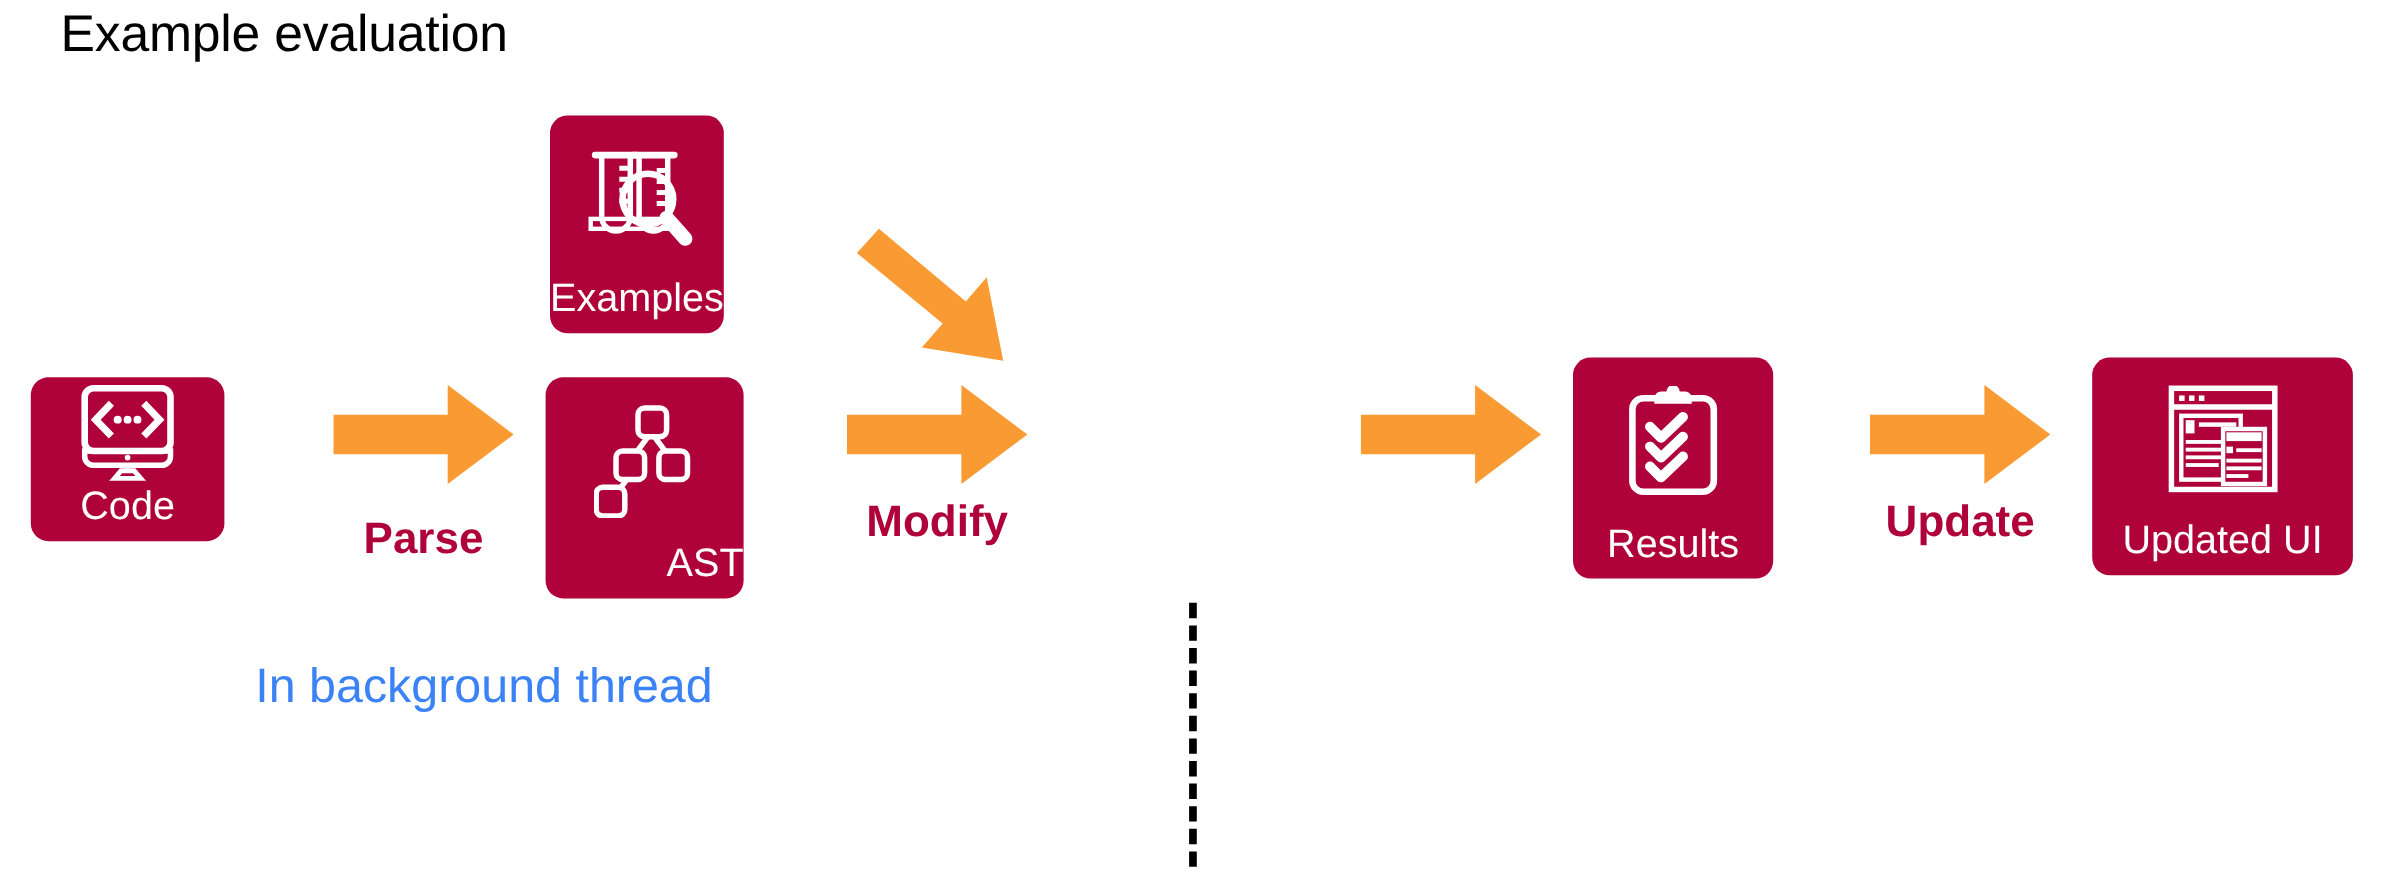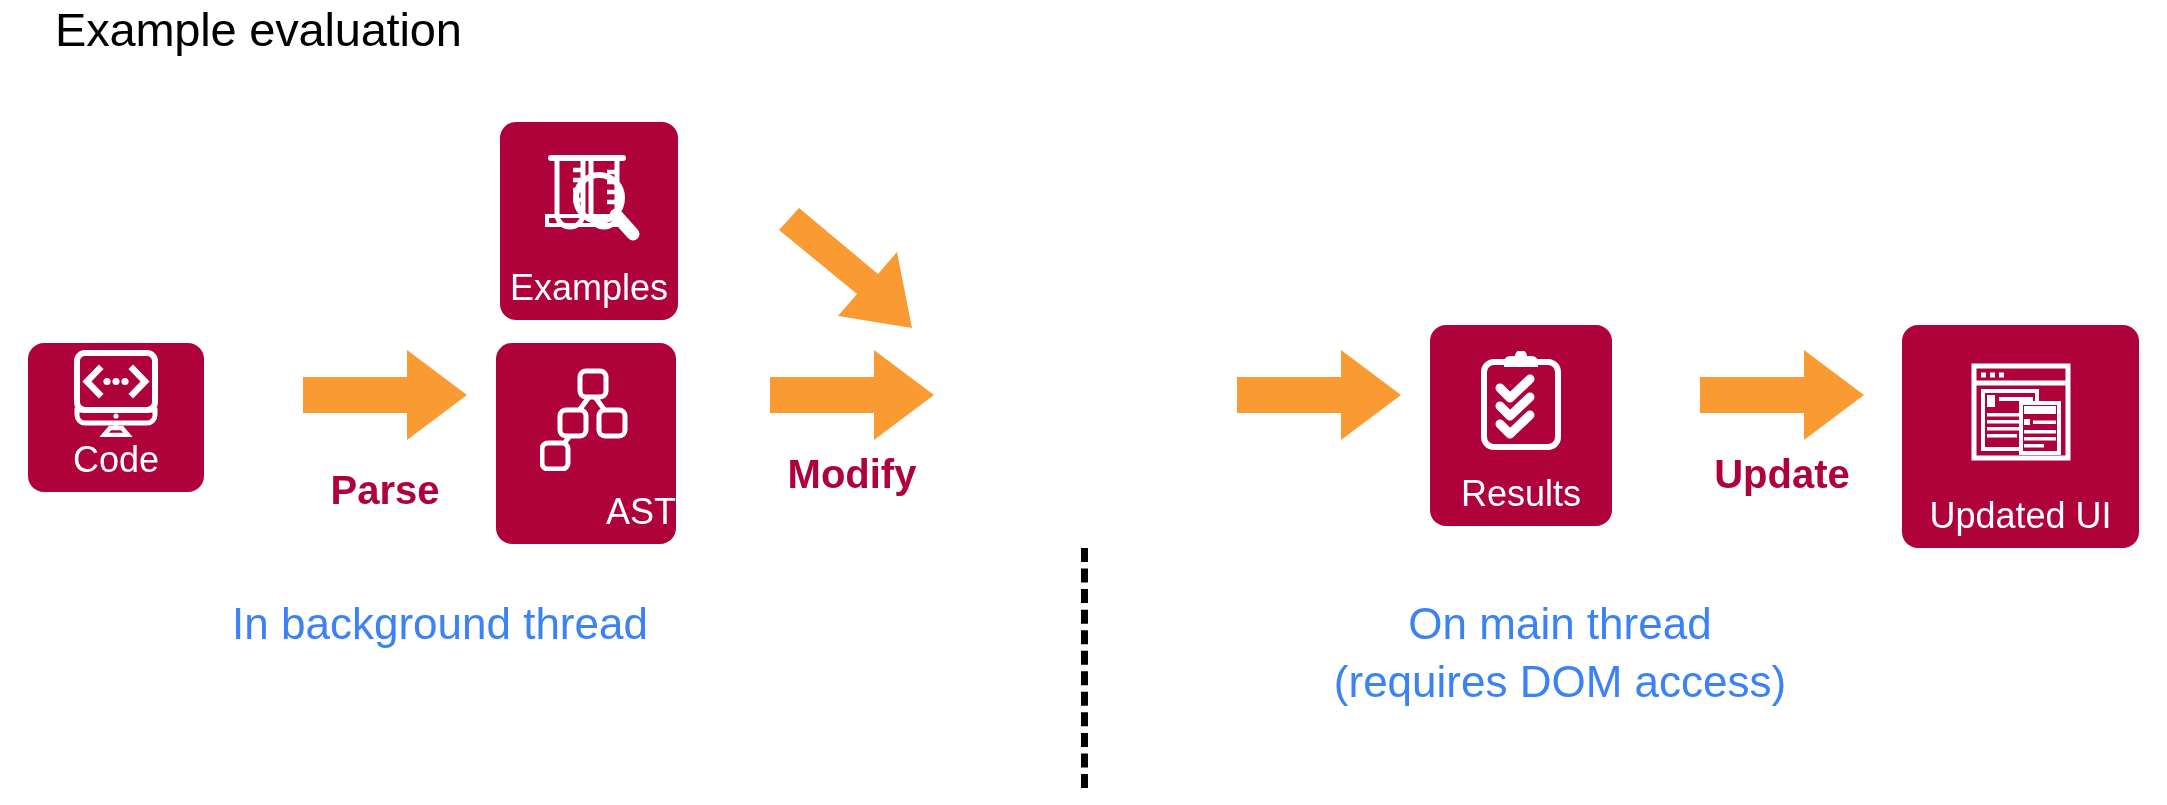--- a/index.html
+++ b/index.html
@@ -123,21 +123,21 @@
     <div class="node-label">Code</div>
   </div>
 
   <div class="arrow-h" style="left:303px; top:350px; width:164px; height:90px;">
     <svg width="164" height="90" viewBox="0 0 164 90">
       <path d="M0 27 H104 V0 L164 45 L104 90 V63 H0 Z" fill="#FA9A33"></path>
     </svg>
   </div>
   <div class="edge-label" style="left:303px; top:468px; width:164px;">Parse</div>
 
-  <div class="node" style="left:500px; top:122px; width:178px; height:198px;">
+  <div class="node" style="left:500px; top:105px; width:158px; height:198px;">
     <div class="node-icon">
       <svg width="104" height="92" viewBox="0 0 104 92" fill="none">
 
         <path d="M20 8 h26 v56 a13 13 0 0 1 -26 0 z" stroke="#ffffff" stroke-width="5" fill="none"></path>
         <path d="M14 8 h38" stroke="#ffffff" stroke-width="6" stroke-linecap="round"></path>
         <path d="M36 20 h10 M36 30 h10 M36 40 h10 M36 50 h10" stroke="#ffffff" stroke-width="4.5" stroke-linecap="butt"></path>
 
         <path d="M54 8 h26 v56 a13 13 0 0 1 -26 0 z" stroke="#ffffff" stroke-width="5" fill="none"></path>
         <path d="M48 8 h38" stroke="#ffffff" stroke-width="6" stroke-linecap="round"></path>
         <path d="M70 22 h10 M70 32 h10 M70 42 h10 M70 52 h10" stroke="#ffffff" stroke-width="4.5"></path>
@@ -199,21 +199,21 @@
     <div class="node-label">Results</div>
   </div>
 
   <div class="arrow-h" style="left:1700px; top:350px; width:164px; height:90px;">
     <svg width="164" height="90" viewBox="0 0 164 90">
       <path d="M0 27 H104 V0 L164 45 L104 90 V63 H0 Z" fill="#FA9A33"></path>
     </svg>
   </div>
   <div class="edge-label" style="left:1685px; top:452px; width:194px;">Update</div>
 
-  <div class="node" style="left:1902px; top:325px; width:237px; height:223px;">
+  <div class="node" style="left:1902px; top:325px; width:237px; height:198px;">
     <div class="node-icon">
       <svg width="100" height="98" viewBox="0 0 100 98" fill="none">
         <rect x="3" y="3" width="94" height="92" stroke="#ffffff" stroke-width="5" fill="none"></rect>
         <line x1="3" y1="20" x2="97" y2="20" stroke="#ffffff" stroke-width="5"></line>
         <rect x="10" y="9.5" width="5" height="5" fill="#ffffff"></rect>
         <rect x="19" y="9.5" width="5" height="5" fill="#ffffff"></rect>
         <rect x="28" y="9.5" width="5" height="5" fill="#ffffff"></rect>
 
         <rect x="12" y="28" width="54" height="58" stroke="#ffffff" stroke-width="4" fill="#B0023A"></rect>
         <rect x="16" y="32" width="8" height="12" fill="#ffffff"></rect>
@@ -232,16 +232,14 @@
         <rect x="53" y="81" width="20" height="3.5" fill="#ffffff"></rect>
       </svg>
     </div>
     <div class="node-label">Updated UI</div>
   </div>
 
   <div class="annotation" style="left:190px; top:595px; width:500px;">In background thread</div>
 
   <div id="thread-divider"></div>
 
-  <div class="annotation" style="left:1250px; top:595px; width:620px;">On main thread
-(requires DOM access)</div>
 
 </div>
 
 </body></html>

